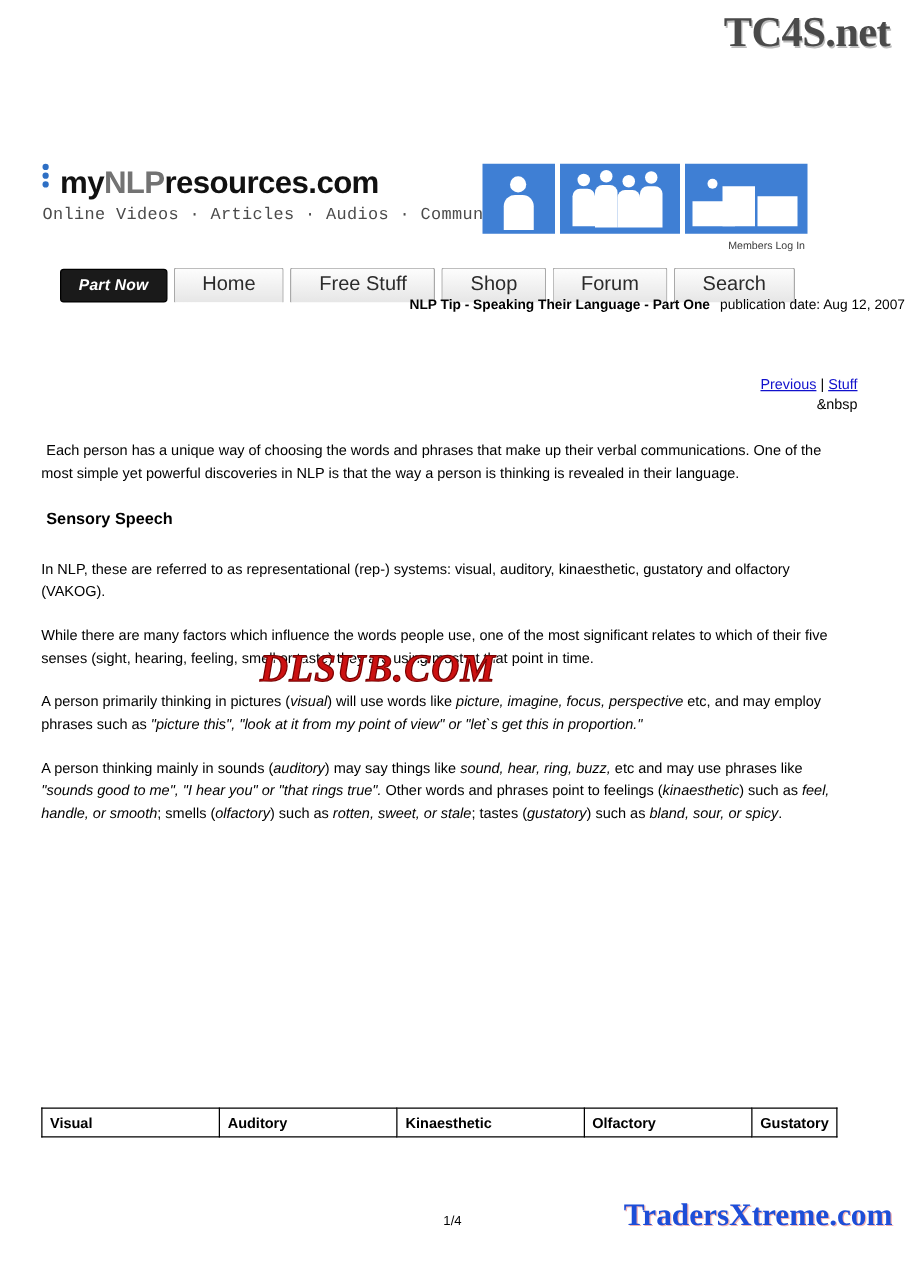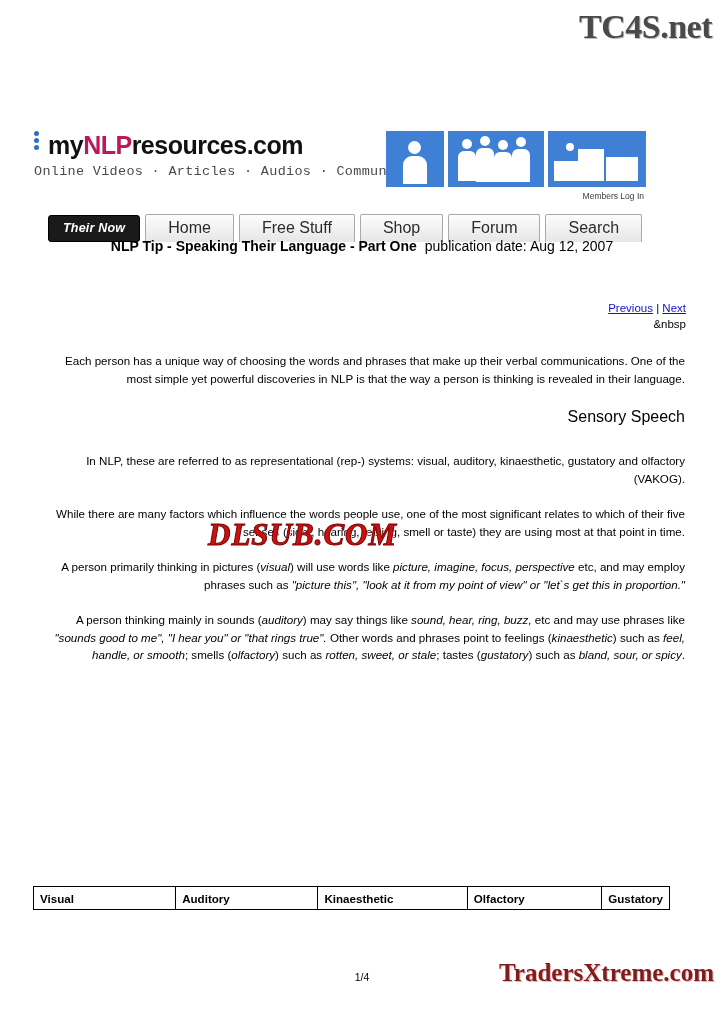--- a/index.html
+++ b/index.html
@@ -45,21 +45,21 @@
   }
   .logo-line1 {
     font-family: "Liberation Sans", sans-serif;
     font-size: 25px;
     font-weight: bold;
     color: #111;
     letter-spacing: -0.5px;
     white-space: nowrap;
   }
   .logo-line1 .blue {
-    color: #be185d;
+    color: #737373;
   }
   .logo-dots {
     display: inline-block;
     width: 14px;
     position: relative;
     top: -2px;
   }
   .logo-dots i {
     display: block;
     width: 5px;
@@ -143,22 +143,22 @@
     margin-left: 4px;
     border-radius: 2px 2px 0 0;
   }
 
   
   .title-line {
     position: absolute;
     left: 0;
     top: 238px;
     width: 724px;
-    text-align: center;
-    font-size: 14px;
+    text-align: right;
+    font-size: 11px;
   }
   .title-line .ttl {
     font-weight: bold;
     color: #000;
   }
   .title-line .pubdate {
     font-weight: normal;
     color: #000;
     margin-left: 8px;
   }
@@ -189,31 +189,30 @@
   
   .content {
     position: absolute;
     left: 33px;
     top: 352px;
     width: 652px;
     font-size: 11.6px;
     line-height: 1.55;
     color: #000;
   }
-  .content p { margin: 0 0 17px 0; text-align: right; }
+  .content p { margin: 0 0 17px 0; }
   .h-sub {
     font-weight: bold;
     font-size: 11.6px;
     margin: 0 0 22px 0;
   }
   .h-sub2 {
-    font-weight: normal;
-    font-size: 16px;
+    font-weight: bold;
+    font-size: 13px;
     margin: 0 0 22px 4px;
-    text-align: right;
   }
   .indent1 { text-indent: 4px; }
   em { font-style: italic; }
 
   .gap-lg { margin-bottom: 26px; }
 
   
   .ex-table {
     position: absolute;
     left: 33px;
@@ -256,21 +255,21 @@
     font-size: 10.5px;
     color: #000;
   }
   .txwm {
     position: absolute;
     right: 10px;
     top: 959px;
     font-family: "Liberation Serif", serif;
     font-weight: bold;
     font-size: 25px;
-    color: #7f1d1d;
+    color: #1d4ed8;
     text-shadow: 1px 1px 0 #f3b2b2;
   }
 </style>
 </head>
 <body>
 
 <div class="tc4s">TC4S.net</div>
 
 <div class="banner">
   <div class="logo-block">
@@ -300,36 +299,36 @@
       <span class="sil" style="left:30px;top:18px;width:26px;height:32px"></span>
       <span class="sil" style="left:58px;top:26px;width:32px;height:24px"></span>
       <span class="sil" style="left:18px;top:12px;width:8px;height:8px;border-radius:50%"></span>
     </div>
   </div>
 
   <div class="members">Members Log In</div>
 </div>
 
 <div class="nav">
-  <div class="join-now">Their Now</div>
+  <div class="join-now">Part Now</div>
   <div class="navtab">Home</div>
   <div class="navtab">Free Stuff</div>
   <div class="navtab">Shop</div>
   <div class="navtab">Forum</div>
   <div class="navtab">Search</div>
 </div>
 
 <div class="title-line">
   <span class="ttl">NLP Tip - Speaking Their Language - Part One</span><span class="pubdate">publication date: Aug 12, 2007</span>
 </div>
 
 <div class="pagernav">
   <a>Previous</a>
   <span class="sep">|</span>
-  <a>Next</a>
+  <a>Stuff</a>
 </div>
 <div class="nbsp-line">&amp;nbsp</div>
 
 <div class="content">
 
   <p class="indent1">Each person has a unique way of choosing the words and phrases that make up their verbal communications. One of the most simple yet powerful discoveries in NLP is that the way a person is thinking is revealed in their language.</p>
 
   <div class="h-sub2">Sensory Speech</div>
 
   <p>In NLP, these are referred to as representational (rep-) systems: visual, auditory, kinaesthetic, gustatory and olfactory (VAKOG).</p>

